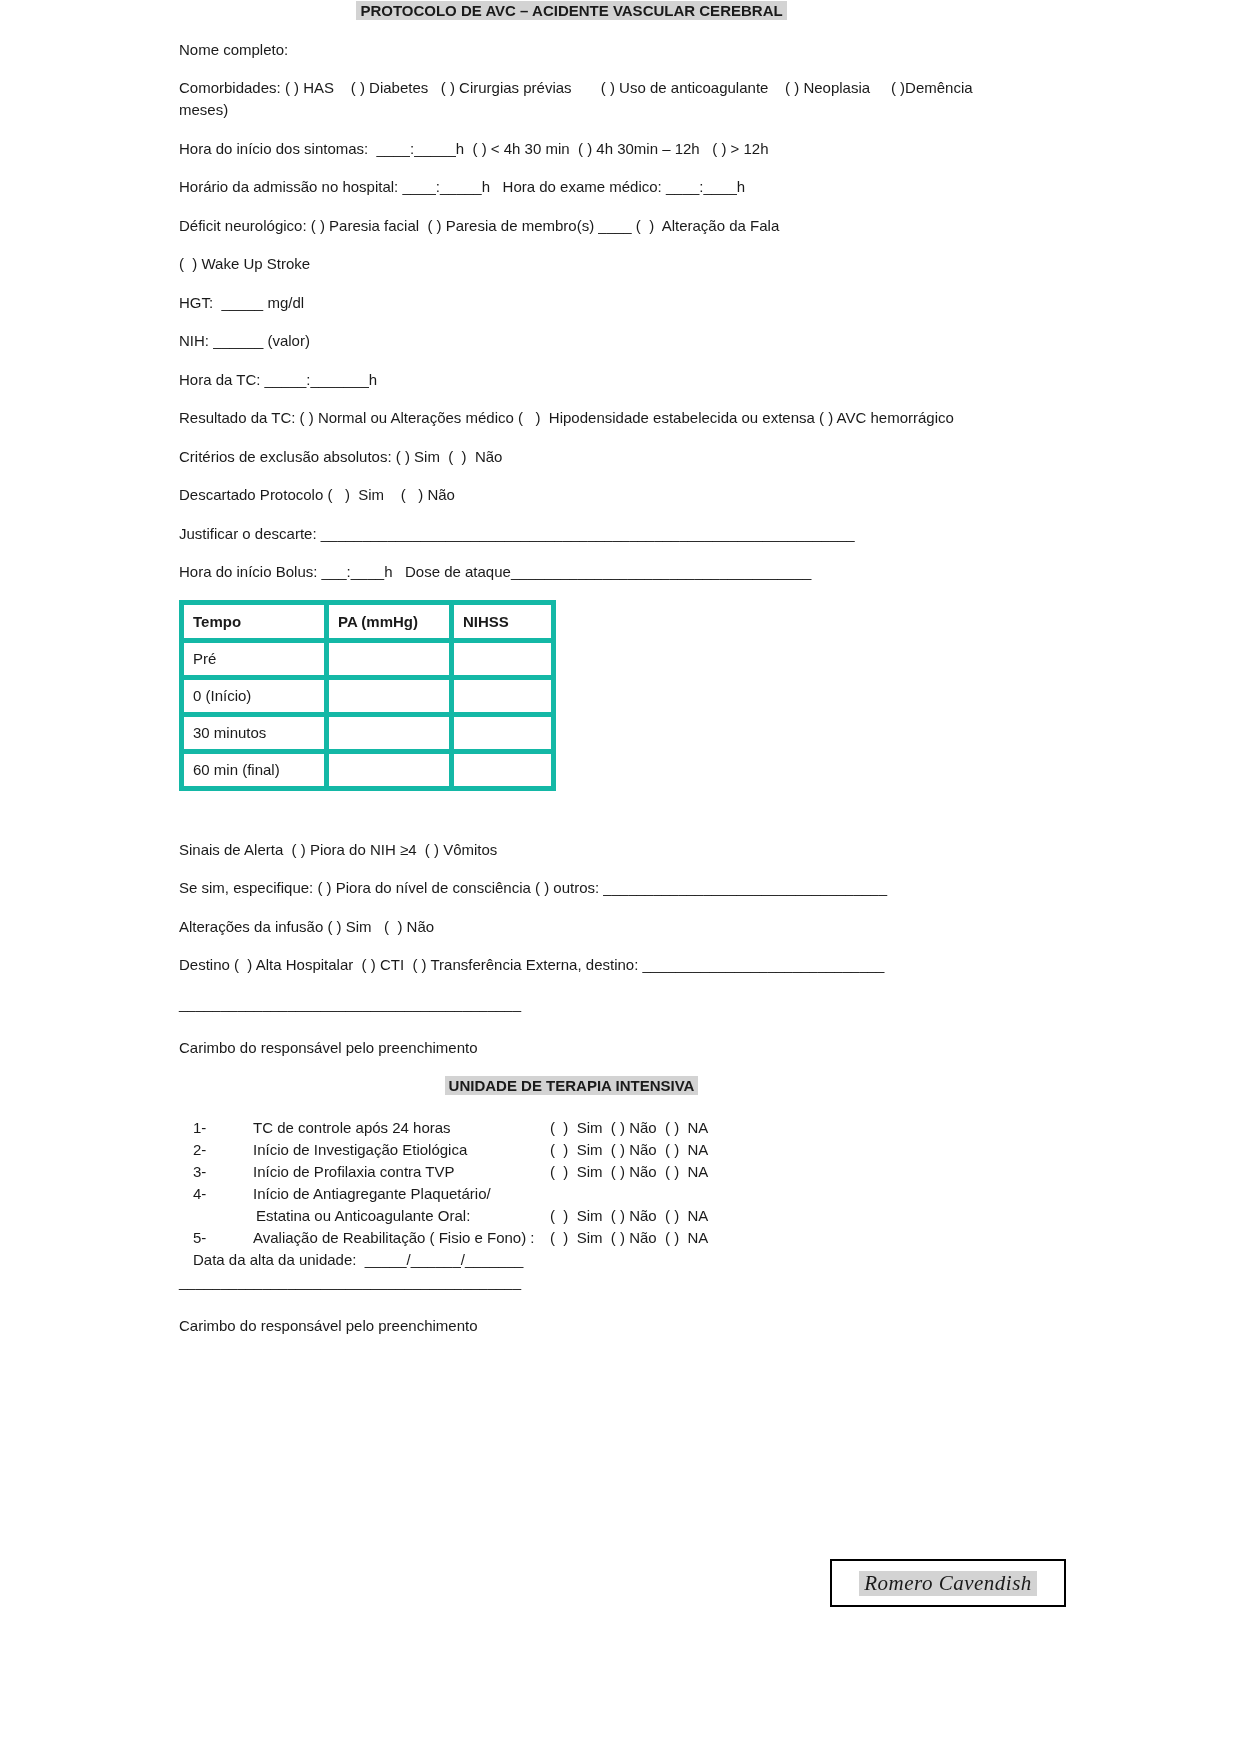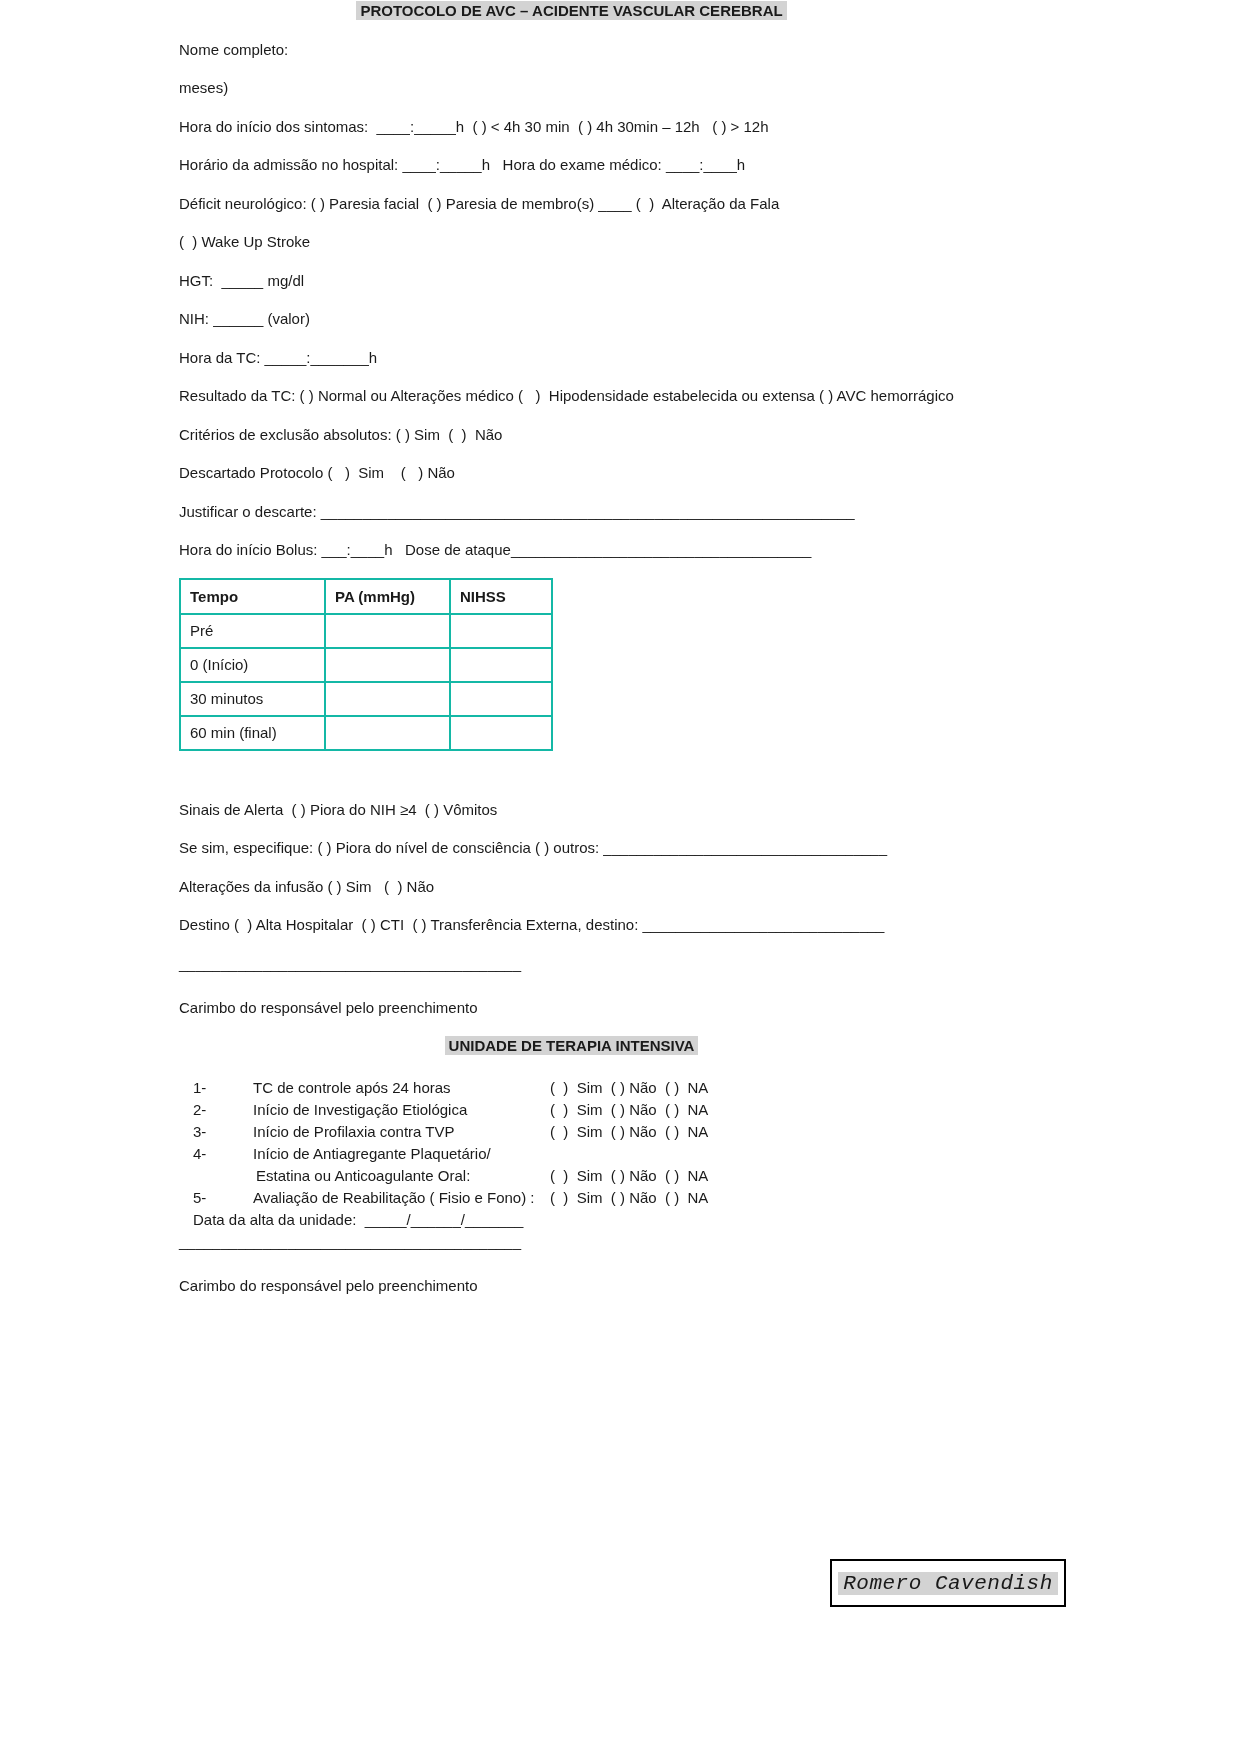--- a/index.html
+++ b/index.html
@@ -42,21 +42,21 @@
     font-weight:bold;
     margin-bottom:0 !important;
   }
   table.monitor{
     border-collapse:collapse;
     margin-top:15px;
     margin-bottom:48px;
     border:2px solid #000;
   }
   table.monitor th, table.monitor td{
-    border:2px solid #14b8a6;
+    border:5px solid #14b8a6;
     font-size:15px;
     text-align:left;
     padding:0 6px 0 9px;
     vertical-align:middle;
     white-space:pre;
   }
   table.monitor th{height:33px;font-weight:bold;}
   table.monitor td{height:32px;}
   .col-tempo{width:145px;}
   .col-pa{width:125px;}
@@ -88,40 +88,41 @@
     top:1559px;
     width:232px;
     height:44px;
     border:2px solid #000;
     background:#ffffff;
     display:flex;
     align-items:center;
     justify-content:center;
   }
   .stamp-name{
-    font-family:Liberation Mono, monospace;
+    font-family:Liberation Serif, serif;
     font-style:italic;
     font-size:21px;
     letter-spacing:0.5px;
     background:#d3d3d3;
     padding:0 5px;
     white-space:pre;
   }
 </style>
 </head>
 <body>
 
 <div class="page">
   <div class="content">
 
     <p class="title-p"><span class="hl">PROTOCOLO DE AVC – ACIDENTE VASCULAR CEREBRAL</span></p>
 
     <p>Nome completo:</p>
 
     <div class="para">
+      <div class="line">Comorbidades: ( ) HAS    ( ) Diabetes   ( ) Cirurgias prévias       ( ) Uso de anticoagulante    ( ) Neoplasia     ( )Demência</div>
       <div class="line">meses)</div>
     </div>
 
     <p>Hora do início dos sintomas:  ____:_____h  ( ) &lt; 4h 30 min  ( ) 4h 30min – 12h   ( ) &gt; 12h</p>
     <p>Horário da admissão no hospital: ____:_____h   Hora do exame médico: ____:____h</p>
     <p>Déficit neurológico: ( ) Paresia facial  ( ) Paresia de membro(s) ____ (  )  Alteração da Fala</p>
     <p>(  ) Wake Up Stroke</p>
     <p>HGT:  _____ mg/dl</p>
     <p>NIH: ______ (valor)</p>
     <p>Hora da TC: _____:_______h</p>

